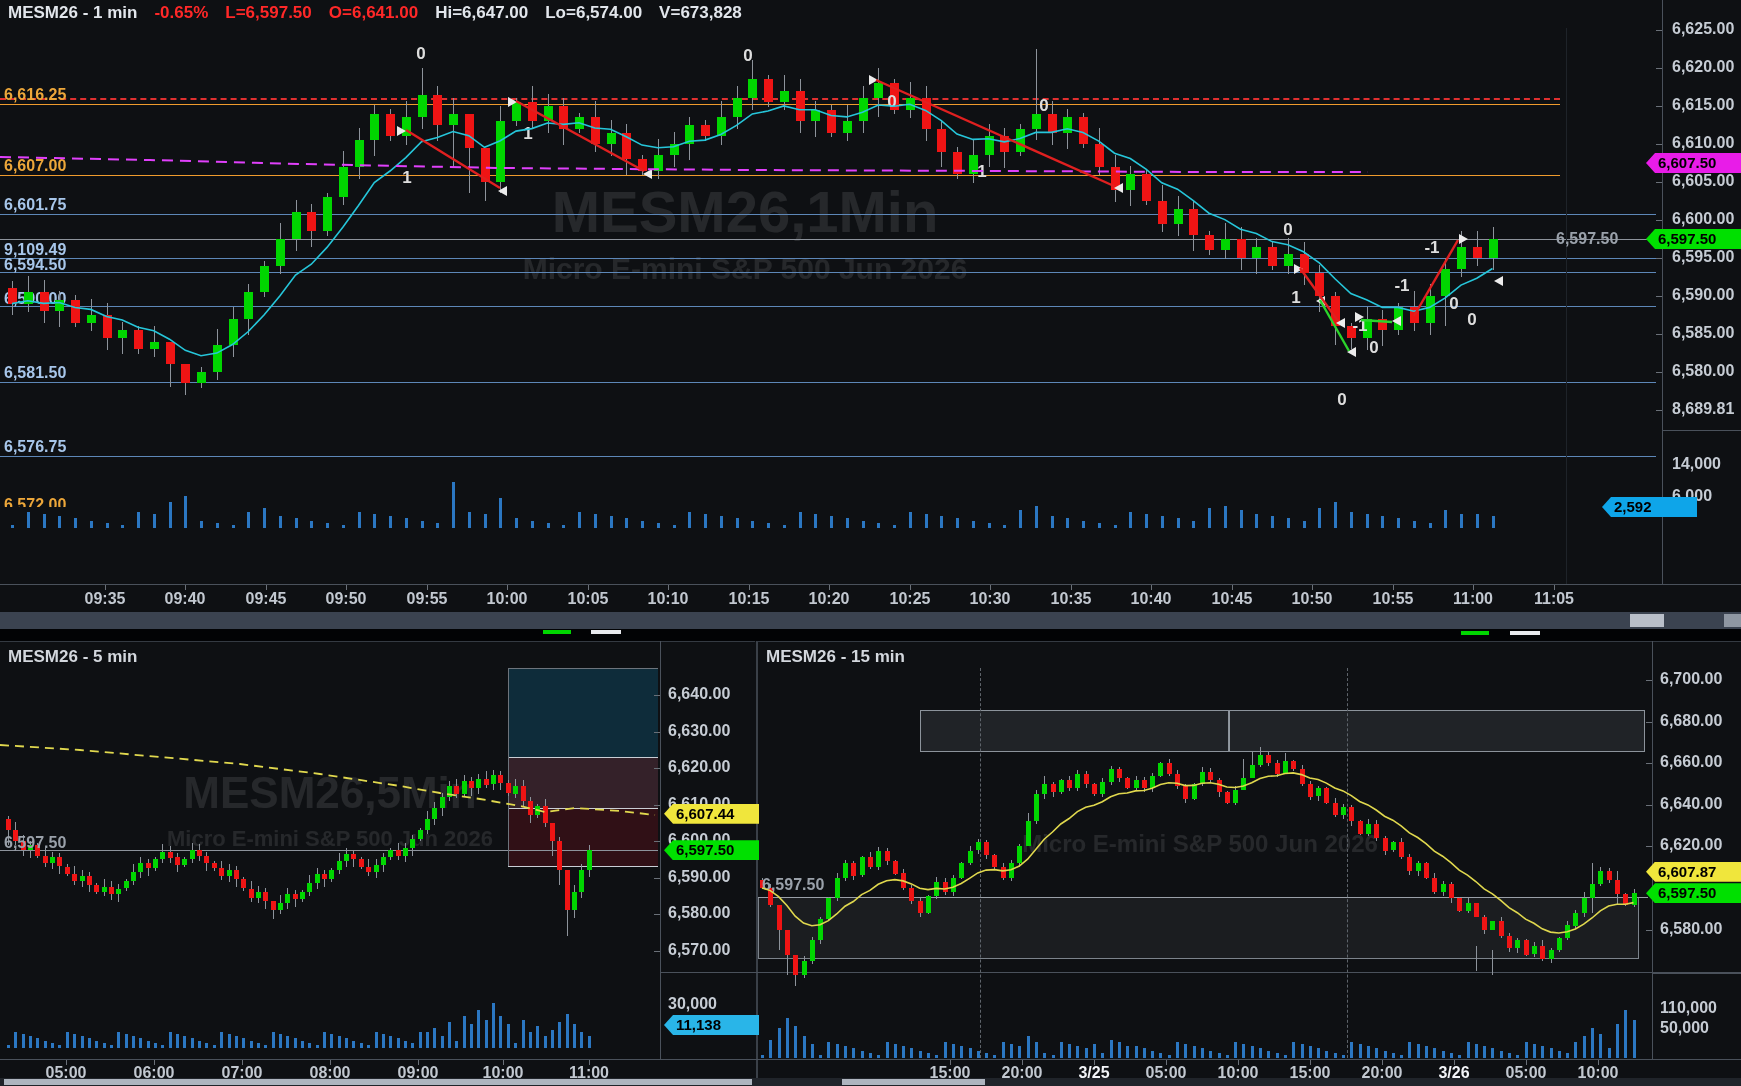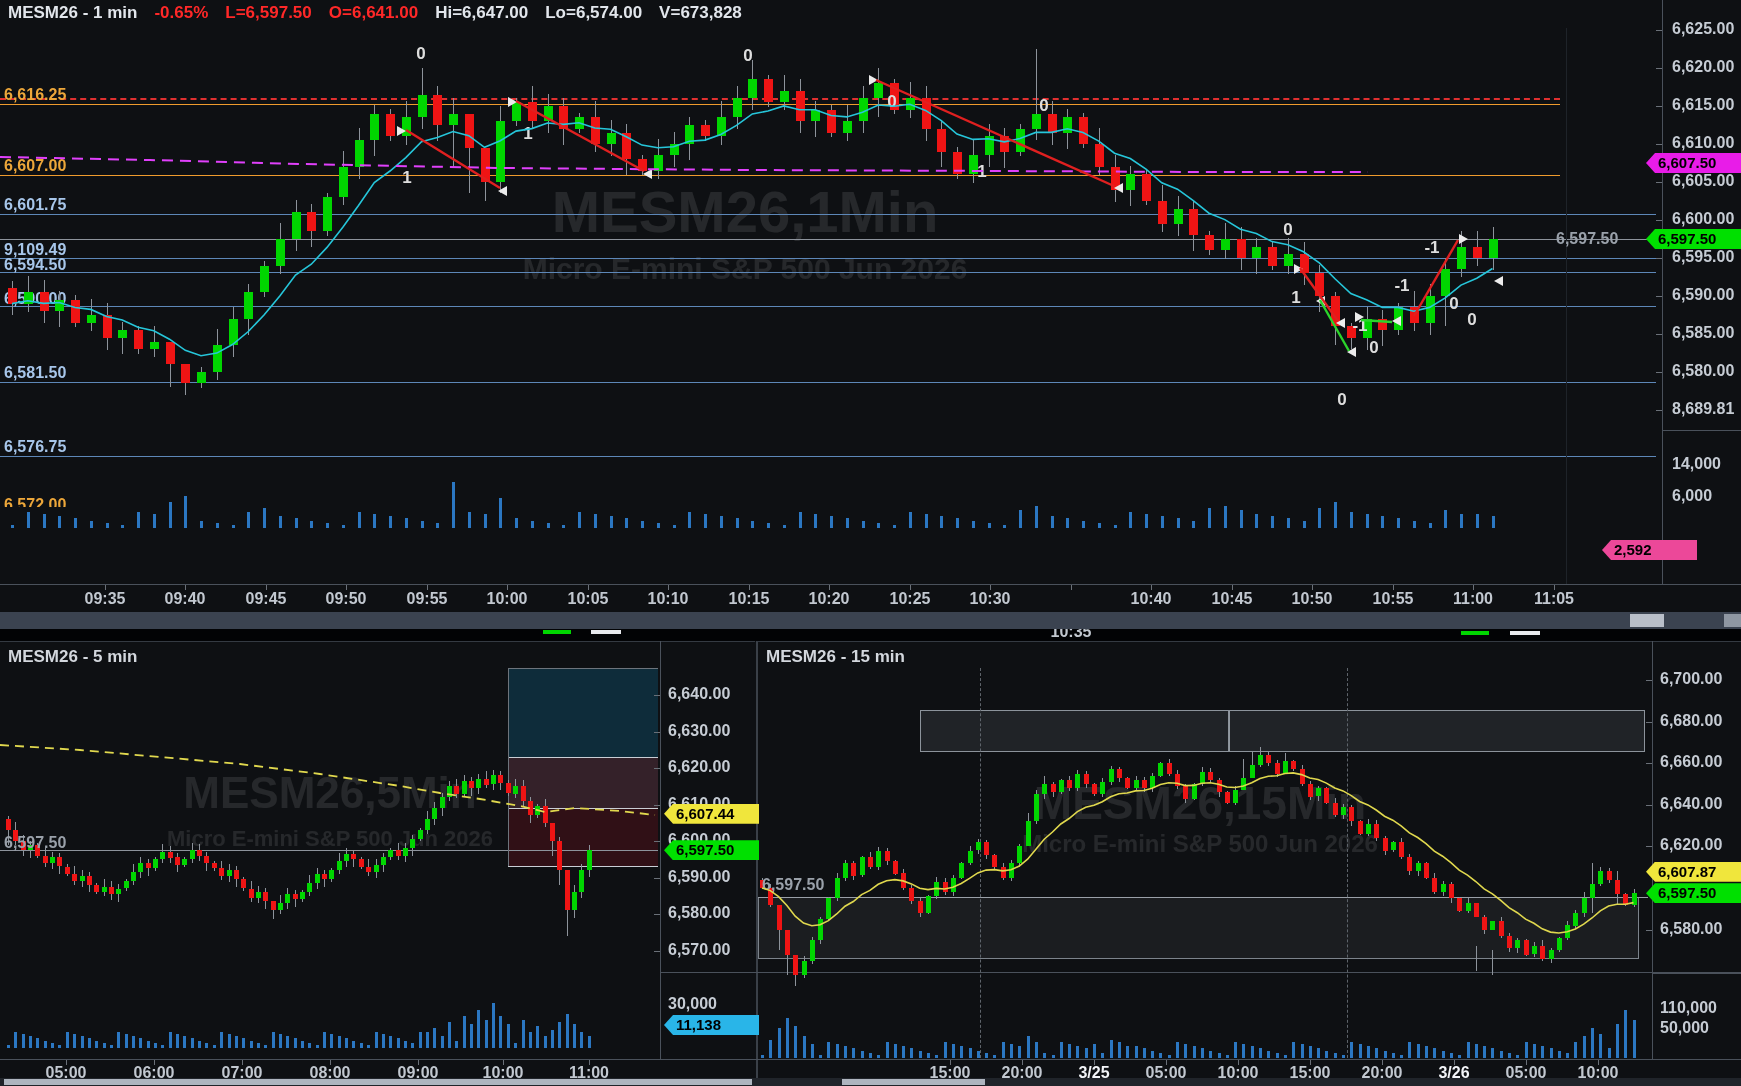--- a/index.html
+++ b/index.html
@@ -405,21 +405,21 @@
       <div style="position: absolute; left: 1656px; top: 334px; width: 6px; height: 1px; background: rgb(106, 112, 120);"></div>
       <div class=" abs axlbl" style="position: absolute; left: 1672px; top: 324px;">6,585.00</div>
       <div style="position: absolute; left: 1656px; top: 372px; width: 6px; height: 1px; background: rgb(106, 112, 120);"></div>
       <div class=" abs axlbl" style="position: absolute; left: 1672px; top: 362px;">6,580.00</div>
       <div style="position: absolute; left: 1656px; top: 410px; width: 6px; height: 1px; background: rgb(106, 112, 120);"></div>
       <div class=" abs axlbl" style="position: absolute; left: 1672px; top: 400px;">8,689.81</div>
       <div class=" abs axlbl" style="position: absolute; left: 1672px; top: 455px;">14,000</div>
       <div class=" abs axlbl" style="position: absolute; left: 1672px; top: 487px;">6,000</div>
       <div class=" abs badge" style="position: absolute; left: 1646px; top: 153px; background: rgb(232, 28, 232);">6,607.50</div>
       <div class=" abs badge" style="position: absolute; left: 1646px; top: 229px; background: rgb(0, 224, 0);">6,597.50</div>
-      <div class=" abs badge" style="position: absolute; left: 1602px; top: 497px; background: #ec4899; margin-top: 43px;">2,592</div>
+      <div class=" abs badge" style="position: absolute; left: 1602px; top: 497px; background: #0ea5e9;">2,592</div>
       <div style="position: absolute; left: 0px; top: 584px; width: 1741px; height: 1px; background: rgb(74, 81, 91);"></div>
       <div style="position: absolute; left: 105px; top: 585px; width: 1px; height: 5px; background: rgb(106, 112, 120);"></div>
       <div class=" abs tlbl" style="position: absolute; left: 105px; top: 590px;">09:35</div>
       <div style="position: absolute; left: 185px; top: 585px; width: 1px; height: 5px; background: rgb(106, 112, 120);"></div>
       <div class=" abs tlbl" style="position: absolute; left: 185px; top: 590px;">09:40</div>
       <div style="position: absolute; left: 266px; top: 585px; width: 1px; height: 5px; background: rgb(106, 112, 120);"></div>
       <div class=" abs tlbl" style="position: absolute; left: 266px; top: 590px;">09:45</div>
       <div style="position: absolute; left: 346px; top: 585px; width: 1px; height: 5px; background: rgb(106, 112, 120);"></div>
       <div class=" abs tlbl" style="position: absolute; left: 346px; top: 590px;">09:50</div>
       <div style="position: absolute; left: 427px; top: 585px; width: 1px; height: 5px; background: rgb(106, 112, 120);"></div>
@@ -432,21 +432,21 @@
       <div class=" abs tlbl" style="position: absolute; left: 668px; top: 590px;">10:10</div>
       <div style="position: absolute; left: 749px; top: 585px; width: 1px; height: 5px; background: rgb(106, 112, 120);"></div>
       <div class=" abs tlbl" style="position: absolute; left: 749px; top: 590px;">10:15</div>
       <div style="position: absolute; left: 829px; top: 585px; width: 1px; height: 5px; background: rgb(106, 112, 120);"></div>
       <div class=" abs tlbl" style="position: absolute; left: 829px; top: 590px;">10:20</div>
       <div style="position: absolute; left: 910px; top: 585px; width: 1px; height: 5px; background: rgb(106, 112, 120);"></div>
       <div class=" abs tlbl" style="position: absolute; left: 910px; top: 590px;">10:25</div>
       <div style="position: absolute; left: 990px; top: 585px; width: 1px; height: 5px; background: rgb(106, 112, 120);"></div>
       <div class=" abs tlbl" style="position: absolute; left: 990px; top: 590px;">10:30</div>
       <div style="position: absolute; left: 1071px; top: 585px; width: 1px; height: 5px; background: rgb(106, 112, 120);"></div>
-      <div class=" abs tlbl" style="position: absolute; left: 1071px; top: 590px; margin-top: 33px;">10:35</div>
+      <div class=" abs tlbl" style="position: absolute; left: 1071px; top: 590px;">10:35</div>
       <div style="position: absolute; left: 1151px; top: 585px; width: 1px; height: 5px; background: rgb(106, 112, 120);"></div>
       <div class=" abs tlbl" style="position: absolute; left: 1151px; top: 590px;">10:40</div>
       <div style="position: absolute; left: 1232px; top: 585px; width: 1px; height: 5px; background: rgb(106, 112, 120);"></div>
       <div class=" abs tlbl" style="position: absolute; left: 1232px; top: 590px;">10:45</div>
       <div style="position: absolute; left: 1312px; top: 585px; width: 1px; height: 5px; background: rgb(106, 112, 120);"></div>
       <div class=" abs tlbl" style="position: absolute; left: 1312px; top: 590px;">10:50</div>
       <div style="position: absolute; left: 1393px; top: 585px; width: 1px; height: 5px; background: rgb(106, 112, 120);"></div>
       <div class=" abs tlbl" style="position: absolute; left: 1393px; top: 590px;">10:55</div>
       <div style="position: absolute; left: 1473px; top: 585px; width: 1px; height: 5px; background: rgb(106, 112, 120);"></div>
       <div class=" abs tlbl" style="position: absolute; left: 1473px; top: 590px;">11:00</div>
@@ -737,21 +737,20 @@
       <div class=" abs tlbl" style="position: absolute; left: 330px; top: 1064px;">08:00</div>
       <div style="position: absolute; left: 418px; top: 1060px; width: 1px; height: 5px; background: rgb(106, 112, 120);"></div>
       <div class=" abs tlbl" style="position: absolute; left: 418px; top: 1064px;">09:00</div>
       <div style="position: absolute; left: 503px; top: 1060px; width: 1px; height: 5px; background: rgb(106, 112, 120);"></div>
       <div class=" abs tlbl" style="position: absolute; left: 503px; top: 1064px;">10:00</div>
       <div style="position: absolute; left: 589px; top: 1060px; width: 1px; height: 5px; background: rgb(106, 112, 120);"></div>
       <div class=" abs tlbl" style="position: absolute; left: 589px; top: 1064px;">11:00</div>
       <div style="position: absolute; left: 920px; top: 710px; width: 308px; height: 40px; background: rgba(200, 208, 218, 0.1); border: 1px solid rgb(140, 147, 155);"></div>
       <div style="position: absolute; left: 1228px; top: 710px; width: 415px; height: 40px; background: rgba(200, 208, 218, 0.1); border: 1px solid rgb(140, 147, 155);"></div>
       <div style="position: absolute; left: 758px; top: 897px; width: 879px; height: 60px; background: rgba(200, 208, 218, 0.07); border: 1px solid rgb(124, 131, 139);"></div>
-      <div class=" abs wm" style="position: absolute; left: 1200px; top: 776px; font-size: 46px;">MESM26,15Min</div>
       <div class=" abs wm" style="position: absolute; left: 1200px; top: 830px; font-size: 24px;">Micro E-mini S&amp;P 500 Jun 2026</div>
       <div style="position: absolute; left: 758px; top: 897px; width: 890px; height: 1px; background: rgb(154, 160, 168);"></div>
       <div style="position: absolute; left: 980px; top: 668px; width: 0px; height: 390px; border-left: 1px dashed rgb(94, 100, 107);"></div>
       <div style="position: absolute; left: 1347px; top: 668px; width: 0px; height: 390px; border-left: 1px dashed rgb(94, 100, 107);"></div>
       <div style="position: absolute; left: 761px; top: 1055px; width: 3px; height: 3px; background: rgb(43, 119, 194);"></div>
       <div style="position: absolute; left: 769.3px; top: 1040px; width: 3px; height: 18px; background: rgb(43, 119, 194);"></div>
       <div style="position: absolute; left: 777.6px; top: 1028px; width: 3px; height: 30px; background: rgb(43, 119, 194);"></div>
       <div style="position: absolute; left: 785.9px; top: 1018px; width: 3px; height: 40px; background: rgb(43, 119, 194);"></div>
       <div style="position: absolute; left: 794.2px; top: 1026px; width: 3px; height: 32px; background: rgb(43, 119, 194);"></div>
       <div style="position: absolute; left: 802.5px; top: 1036px; width: 3px; height: 22px; background: rgb(43, 119, 194);"></div>

